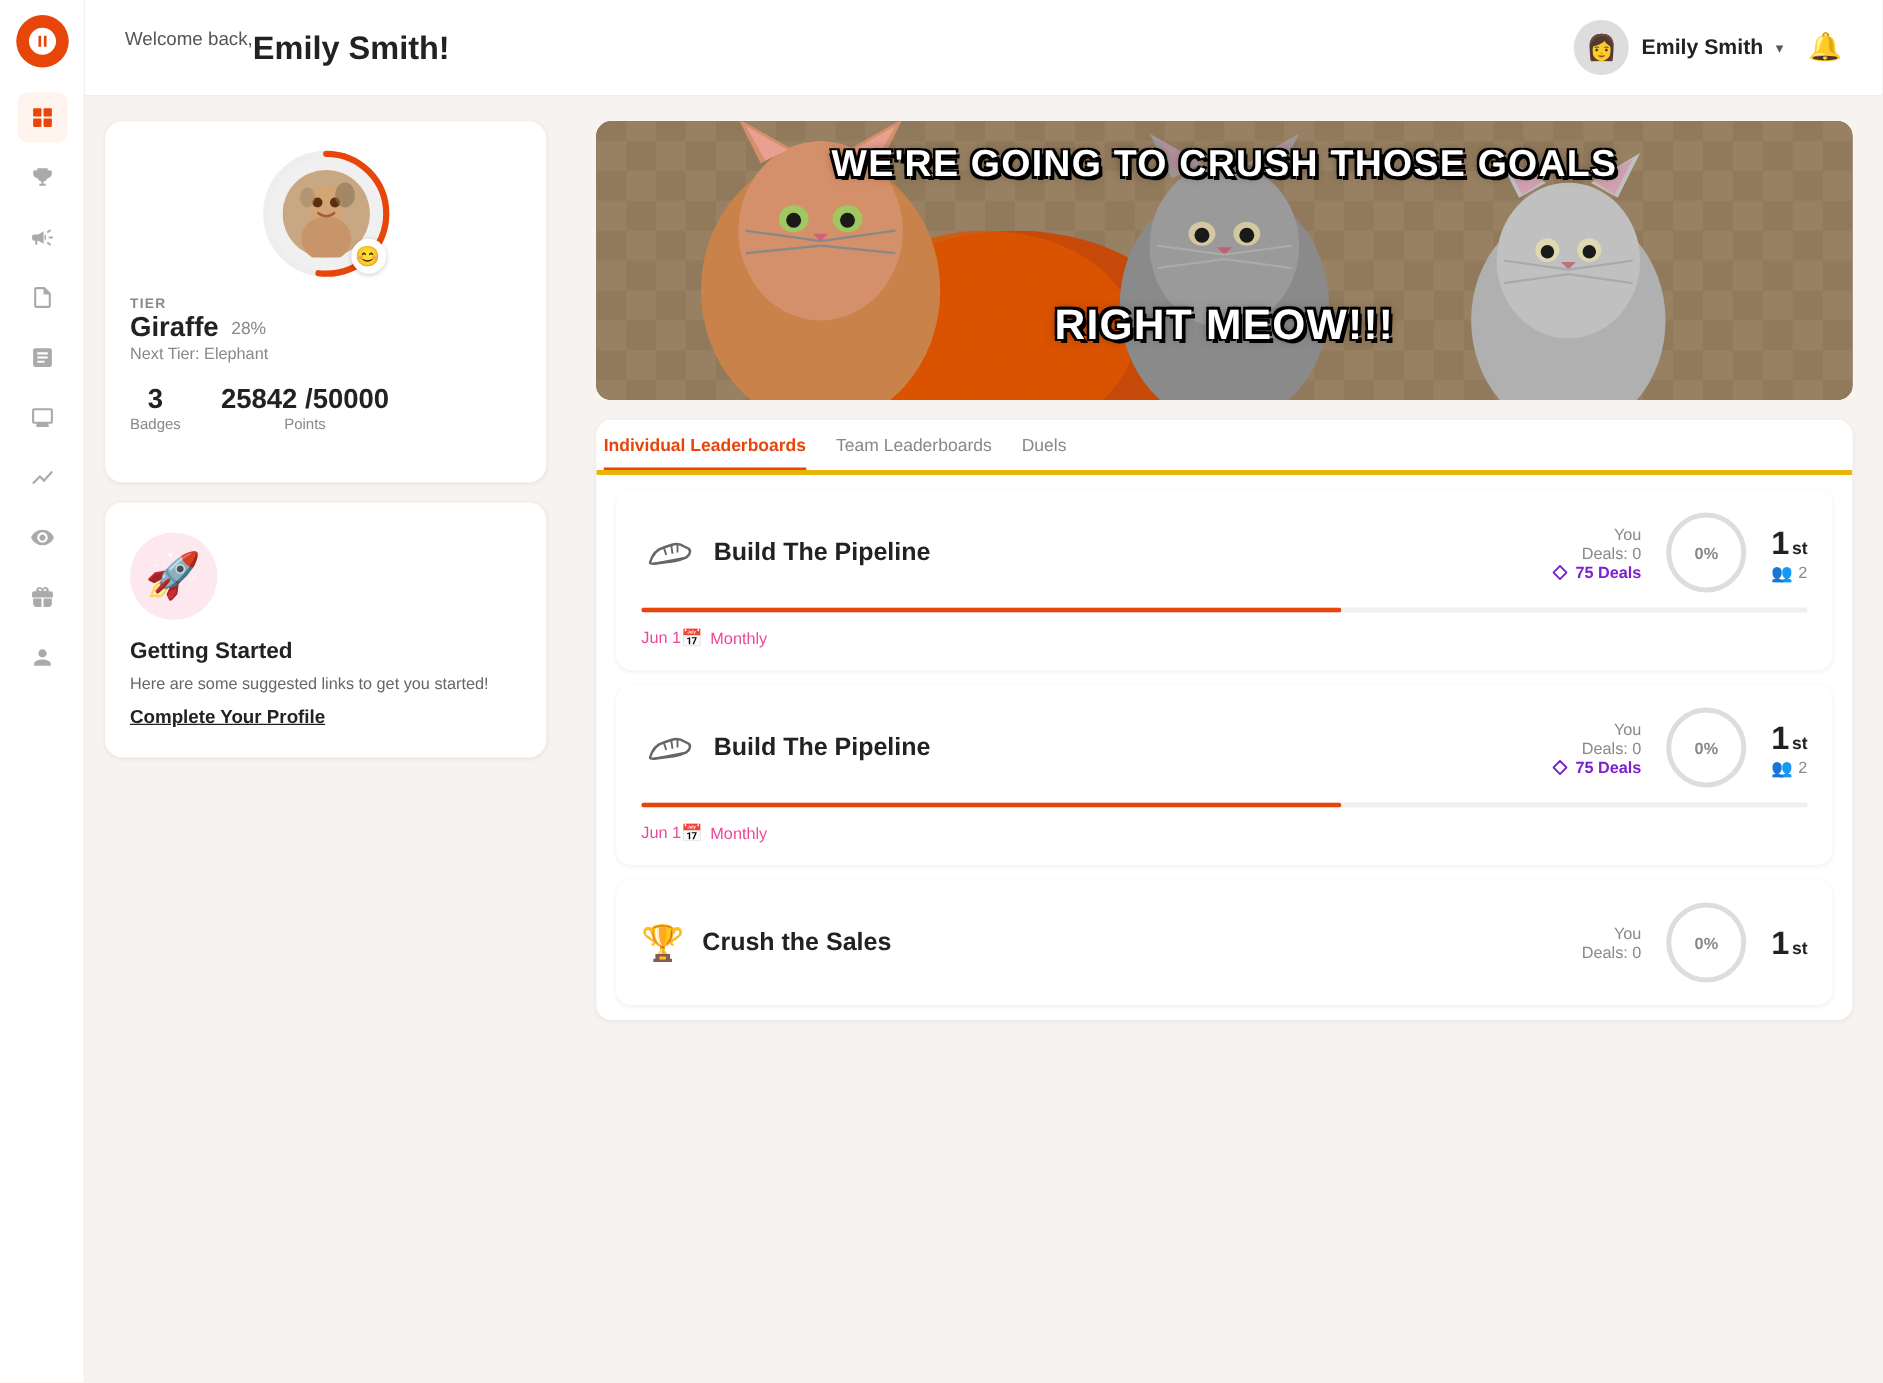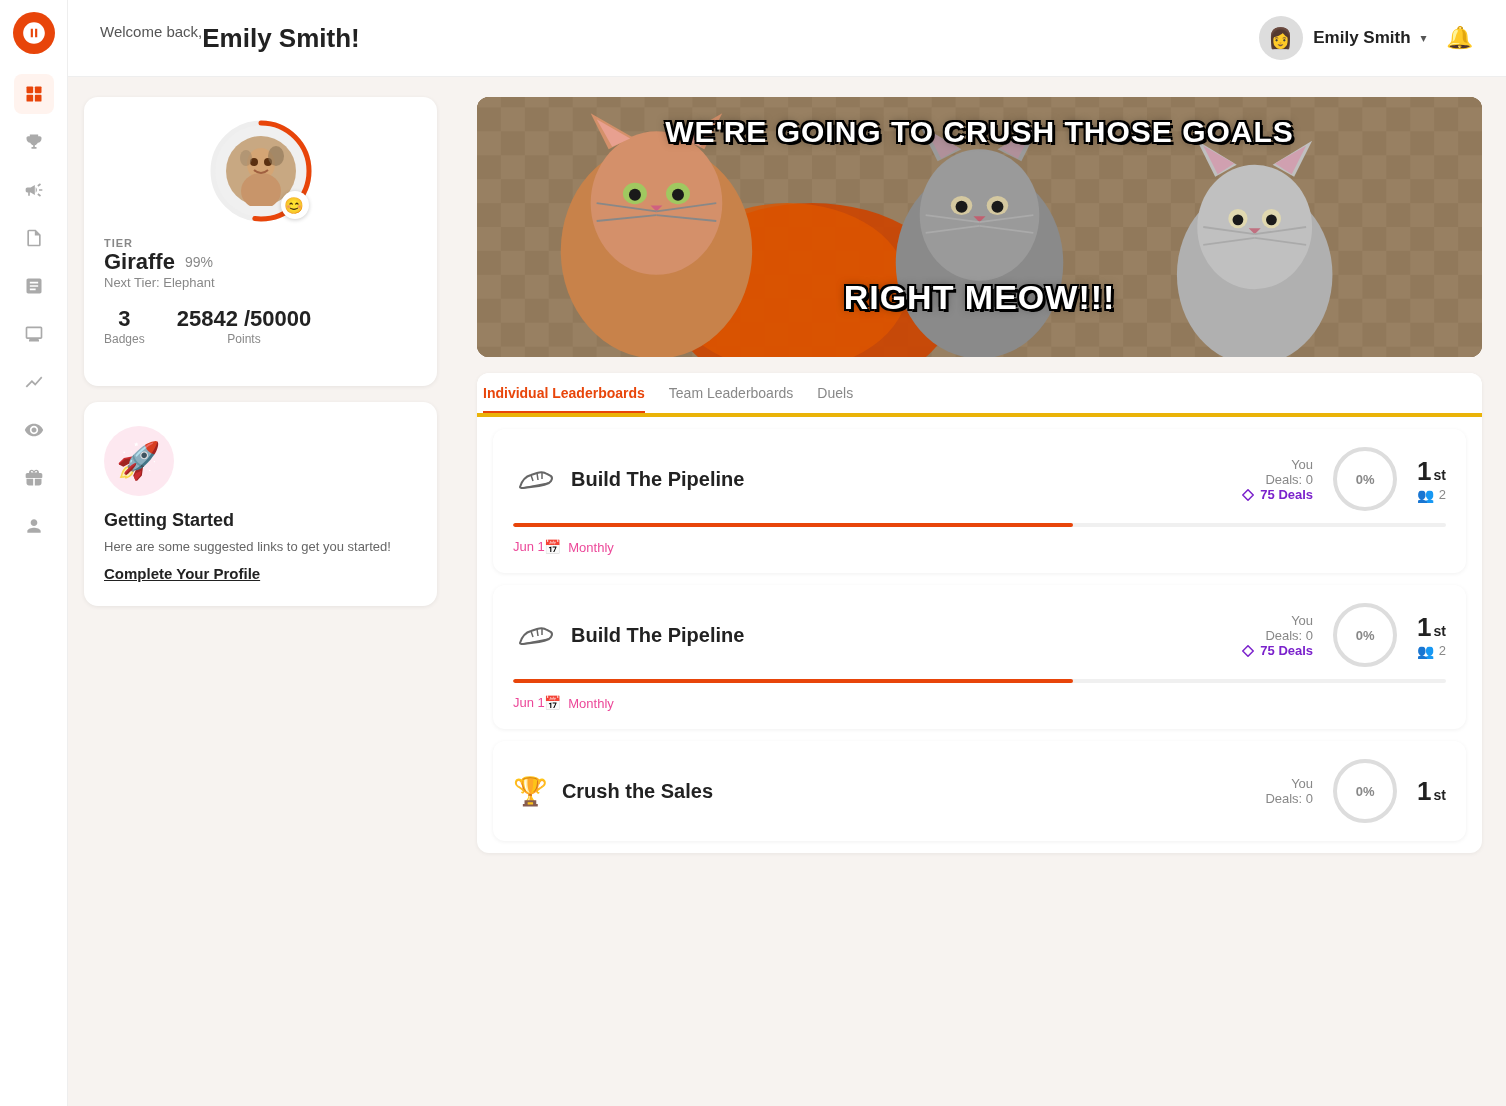--- a/index.html
+++ b/index.html
@@ -276,21 +276,21 @@
       overflow-y: auto;
       display: flex;
       flex-direction: column;
       gap: 16px;
     }
 
     
     .banner {
       border-radius: 12px;
       overflow: hidden;
-      height: 260px;
+      height: 223px;
       position: relative;
       background: #6b5a4e;
       flex-shrink: 0;
       padding-left: 34px;
     }
     
     .banner-bg-pattern {
       position: absolute;
       top: 0; left: 0; right: 0; bottom: 0;
       background: 
@@ -602,21 +602,21 @@
 
               <ellipse cx="50" cy="20" rx="8" ry="10" fill="#8B7355" opacity="0.6"></ellipse>
               <ellipse cx="20" cy="22" rx="6" ry="8" fill="#9B8365" opacity="0.5"></ellipse>
             </svg>
           </div>
           <div class="tier-badge">😊</div>
         </div>
         <div class="tier-label">TIER</div>
         <div class="tier-name-row">
           <span class="tier-name">Giraffe</span>
-          <span class="tier-percent">99%</span>
+          <span class="tier-percent">28%</span>
         </div>
         <div class="next-tier">Next Tier: Elephant</div>
         <div class="stats-row">
           <div class="stat-item">
             <div class="stat-value">3</div>
             <div class="stat-label">Badges</div>
           </div>
           <div class="stat-item">
             <div class="stat-value">25842 /50000</div>
             <div class="stat-label">Points</div>

